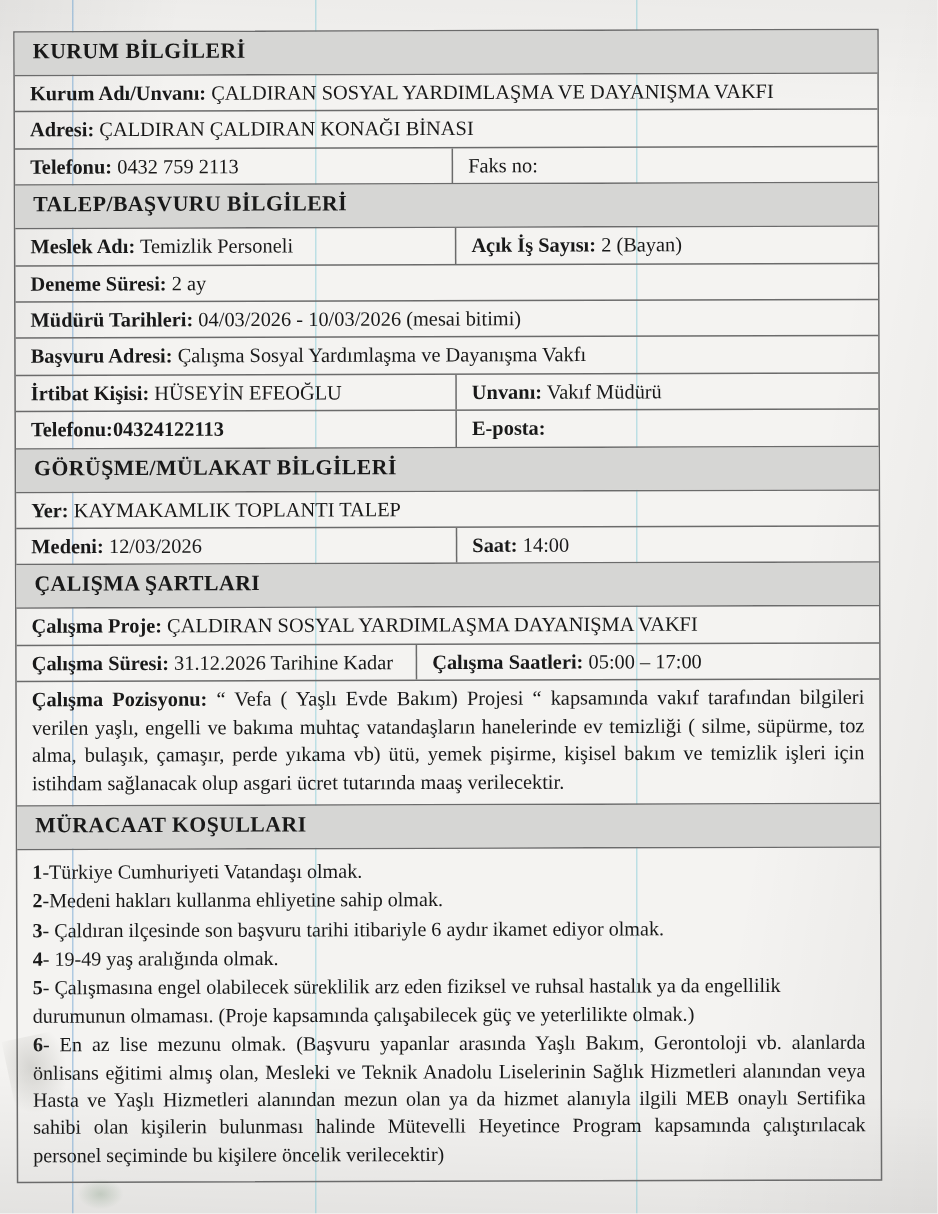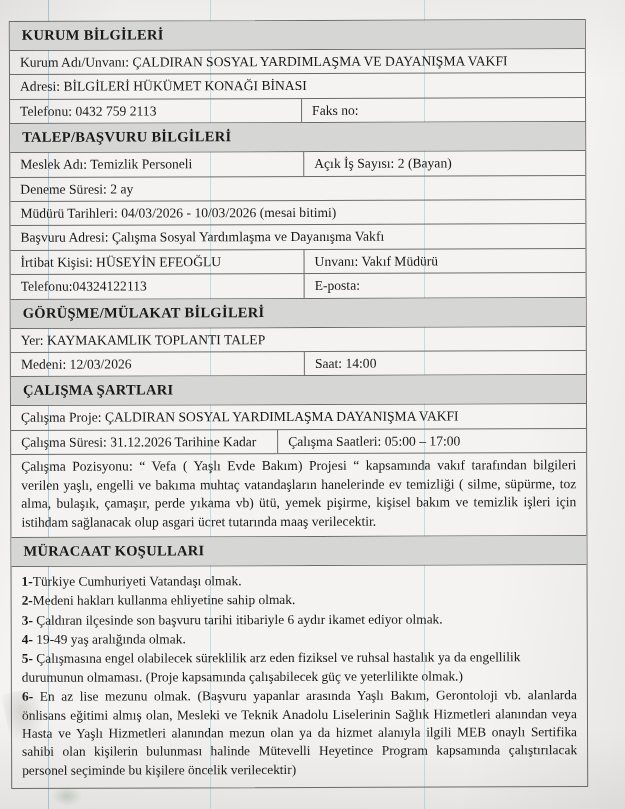--- a/index.html
+++ b/index.html
@@ -54,21 +54,21 @@
     box-sizing:border-box;
     flex:1 1 auto;
     min-width:0;
   }
   .cell.left{
     border-right:1px solid #6b6b6b;
     flex:0 0 292px;
   }
   .cell.left.w267{flex:0 0 267px;}
   .cell.left.w294{flex:0 0 294px;}
-  b.lbl{font-weight:normal;}
+  b.lbl{font-weight:bold;}
   .val{font-weight:normal;}
   .para{
     padding:3px 10px 5px 10px;
     font-size:13.6px;
     line-height:1.36;
     text-align:justify;
     text-justify:inter-word;
   }
   .cond{
     padding:6px 10px 7px 10px;
@@ -106,21 +106,21 @@
   </div>
   <div class="row">
     <div class="cell">
       <b class="lbl">Kurum Adı/Unvanı:</b>
       <span class="val">ÇALDIRAN SOSYAL YARDIMLAŞMA VE DAYANIŞMA VAKFI</span>
     </div>
   </div>
   <div class="row">
     <div class="cell">
       <b class="lbl">Adresi:</b>
-      <span class="val">BİLGİLERİ HÜKÜMET KONAĞI BİNASI</span>
+      <span class="val">ÇALDIRAN ÇALDIRAN KONAĞI BİNASI</span>
     </div>
   </div>
   <div class="row">
     <div class="cell left">
       <b class="lbl">Telefonu:</b>
       <span class="val">0432 759 2113</span>
     </div>
     <div class="cell">
       <span class="val">Faks no:</span>
       <span class="val"></span>

